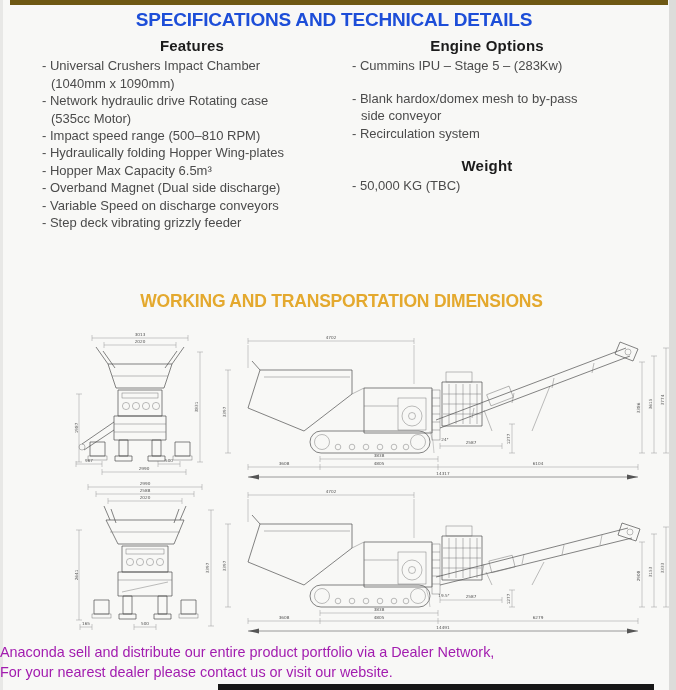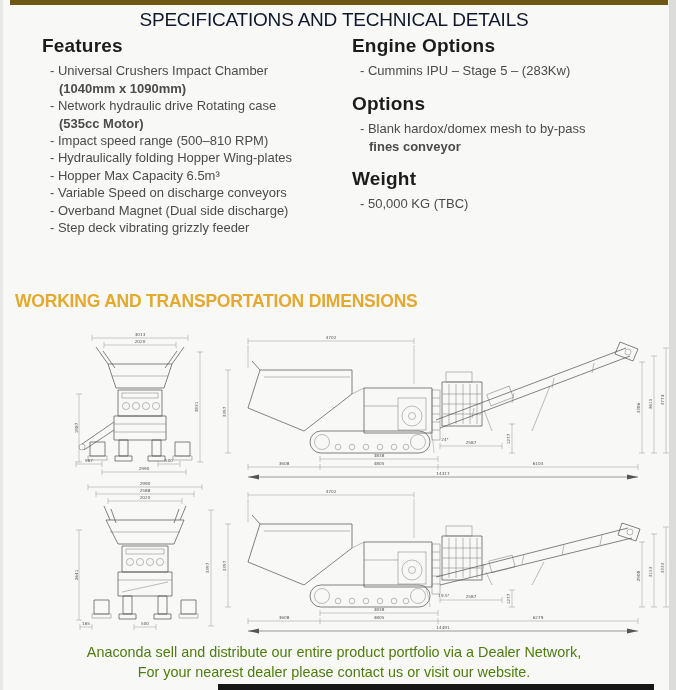--- a/index.html
+++ b/index.html
@@ -6,47 +6,47 @@
   body{
     width:676px;height:690px;position:relative;overflow:hidden;
     background:#f8f8f6;
     font-family:"Liberation Sans","DejaVu Sans",sans-serif;
   }
   .edge-left{position:absolute;left:0;top:0;bottom:0;width:3px;background:#e8e8e6;}
   .edge-right{position:absolute;right:0;top:0;bottom:0;width:7px;background:#dcdcda;}
   .topbar{position:absolute;left:10px;right:8px;top:0;height:5px;background:#6e5813;}
   .title{
     position:absolute;left:0;right:8px;top:9px;text-align:center;
-    font-size:19px;font-weight:normal;letter-spacing:-0.2px;color:#0f172a;
+    font-size:19px;font-weight:bold;letter-spacing:-0.2px;color:#1d4ed8;
   }
   .col{position:absolute;top:37px;color:#4b4b4b;font-size:13px;line-height:17.4px;}
   .col-left{left:42px;width:300px;}
   .col-right{left:352px;width:270px;}
-  .spec-heading{font-size:19px;font-weight:bold;color:#1c1c1c;letter-spacing:0.2px;margin:0 0 3px 0;}
+  .spec-heading{font-size:15px;font-weight:bold;color:#1c1c1c;letter-spacing:0.2px;margin:0 0 3px 0;text-align:center;}
   .spec-block{margin-bottom:15px;}
-  .spec-list{margin:8px;padding:0;list-style:none;}
+  .spec-list{margin:0;padding:0;list-style:none;}
   .spec-list .line{white-space:nowrap;}
-  .spec-list .cont{padding-left:9px;font-weight:bold;}
+  .spec-list .cont{padding-left:9px;}
   .section2{
-    position:absolute;left:15px;right:8px;top:291px;
+    position:absolute;left:15px;right:8px;top:291px;text-align:center;
     font-size:17.5px;font-weight:bold;letter-spacing:-0.2px;color:#e4a92e;
   }
   .drawing{position:absolute;}
   #dwgA{left:74px;top:330px;}
   #dwgB{left:202px;top:328px;}
   #dwgC{left:74px;top:480px;}
   #dwgD{left:202px;top:482px;}
   .m{fill:none;stroke:#4f4f4f;stroke-width:0.7;stroke-linejoin:round;}
   .m2{fill:none;stroke:#6d6d6d;stroke-width:0.45;}
   .d{fill:none;stroke:#8f8f8f;stroke-width:0.45;}
   .dim{font-family:"DejaVu Sans",sans-serif;font-size:4.2px;fill:#555;text-anchor:middle;}
   .arr{fill:#555;stroke:none;}
   .footer{
-    position:absolute;left:0;right:8px;top:643px;text-align:center;
-    font-size:14.4px;line-height:19.5px;color:#4d7c0f;
+    position:absolute;left:0;right:8px;top:643px;text-align:left;
+    font-size:14.4px;line-height:19.5px;color:#a21caf;
   }
   .bottombar{position:absolute;left:218px;width:436px;top:684px;height:6px;background:#171717;}
 </style>
 </head>
 <body>
 
 <div class="edge-left"></div>
 <div class="edge-right"></div>
 <div class="topbar"></div>
 
@@ -67,48 +67,50 @@
       <li>
           <div class="line">- Impact speed range (500–810 RPM)</div>
         </li>
       <li>
           <div class="line">- Hydraulically folding Hopper Wing-plates</div>
         </li>
       <li>
           <div class="line">- Hopper Max Capacity 6.5m³</div>
         </li>
       <li>
+          <div class="line">- Overband Magnet (Dual side discharge)</div>
+        </li>
+      <li>
           <div class="line">- Variable Speed on discharge conveyors</div>
-        </li>
-      <li>
-          <div class="line">- Overband Magnet (Dual side discharge)</div>
         </li>
       <li>
           <div class="line">- Step deck vibrating grizzly feeder</div>
         </li>
     </ul>
   </div>
 </div>
 
 <div class="col col-right">
   <div class="spec-block">
     <div class="spec-heading">Engine Options</div>
     <ul class="spec-list">
       <li>
           <div class="line">- Cummins IPU – Stage 5 – (283Kw)</div>
         </li>
     </ul>
   </div>
   <div class="spec-block">
-    <div class="spec-heading">Options</div>
     <ul class="spec-list">
       <li>
         <div class="line">- Blank hardox/domex mesh to by-pass</div>
-        <div class="line cont">fines conveyor</div>
+        <div class="line cont">side conveyor</div>
       </li>
+      <li>
+          <div class="line">- Recirculation system</div>
+        </li>
     </ul>
   </div>
   <div class="spec-block">
     <div class="spec-heading">Weight</div>
     <ul class="spec-list">
       <li>
           <div class="line">- 50,000 KG (TBC)</div>
         </li>
     </ul>
   </div>

